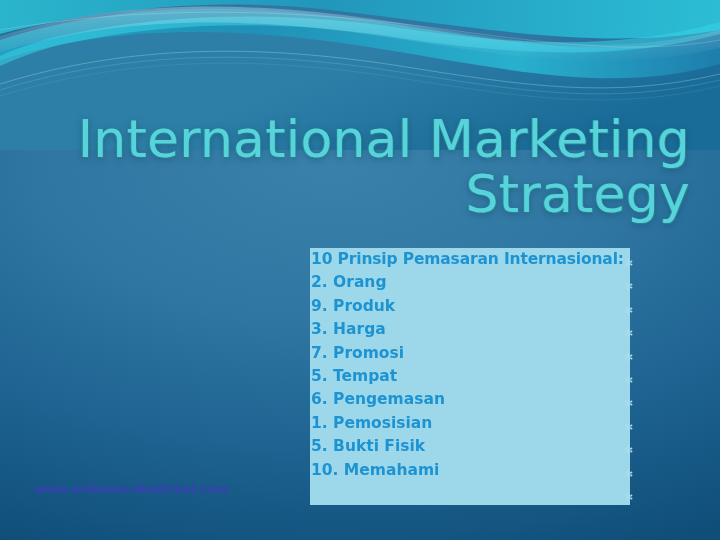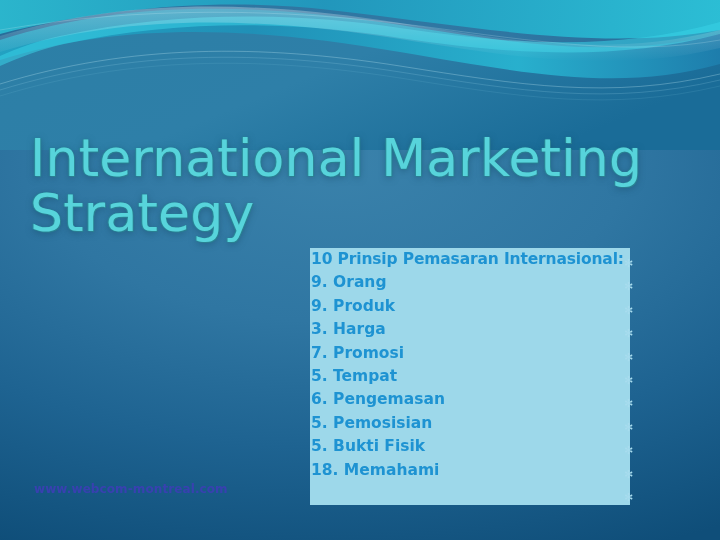--- a/index.html
+++ b/index.html
@@ -27,23 +27,22 @@
     width:720px; height:150px;
     pointer-events:none;
   }
   .wave-layer svg { display:block; width:720px; height:150px; }
 
   
   #title-block {
     position:absolute;
     left:30px; top:112px;
     width:660px;
-    text-align:left;
+    text-align:right;
     line-height:1.05;
-    margin-top:19px;
   }
   #title-block .title-line {
     display:block;
     font-family:"DejaVu Sans", sans-serif;
     font-size:52px;
     font-weight:400;
     letter-spacing:.2px;
     color:#57d4db;
     text-shadow:
        0 0 1px #2e8f9c,
@@ -154,29 +153,29 @@
   </div>
 
   <div id="title-block">
     <span class="title-line">International Marketing</span>
     <span class="title-line">Strategy</span>
   </div>
 
   <div id="content-box">
     <ul>
       <li class="heading">10 Prinsip Pemasaran Internasional:</li>
-      <li>9. Orang</li>
+      <li>2. Orang</li>
       <li>9. Produk</li>
       <li>3. Harga</li>
       <li>7. Promosi</li>
       <li>5. Tempat</li>
       <li>6. Pengemasan</li>
-      <li>5. Pemosisian</li>
+      <li>1. Pemosisian</li>
       <li>5. Bukti Fisik</li>
-      <li>18. Memahami</li>
+      <li>10. Memahami</li>
     </ul>
   </div>
 
   <div id="bullet-marks">
       <span>✻</span>
       <span>✻</span>
       <span>✻</span>
       <span>✻</span>
       <span>✻</span>
       <span>✻</span>

